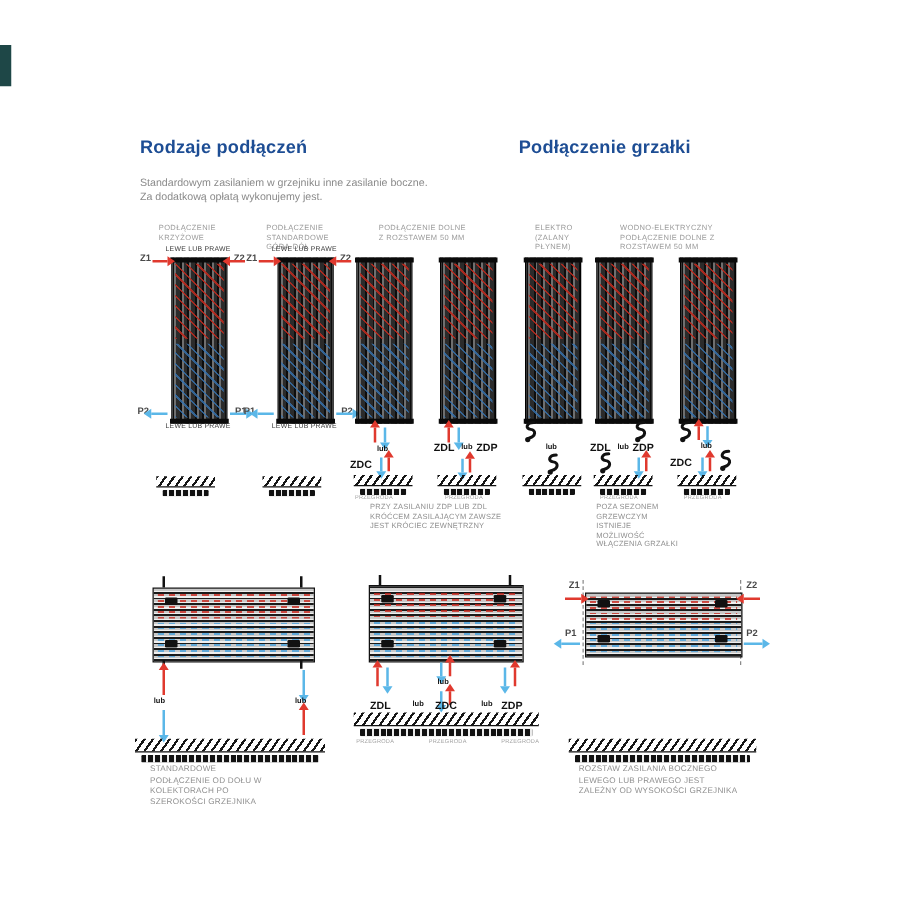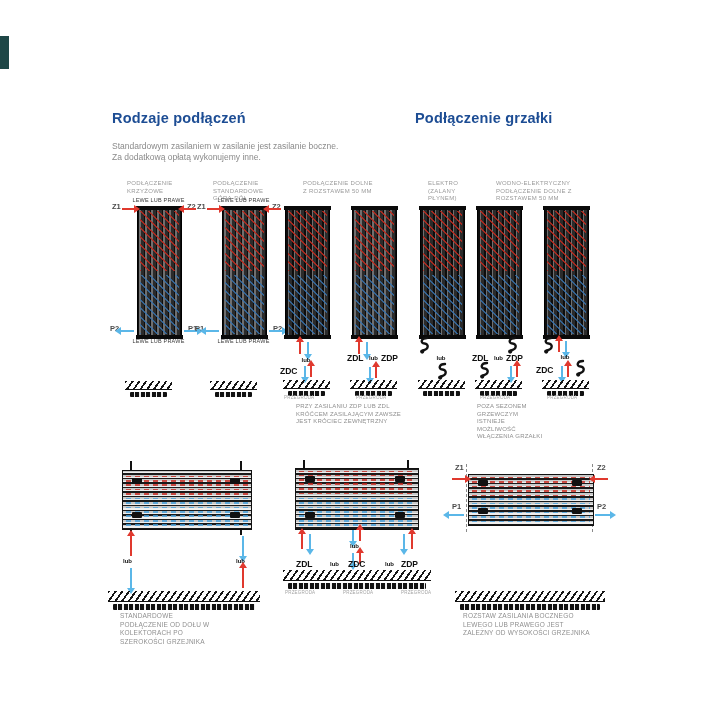--- a/index.html
+++ b/index.html
@@ -71,22 +71,22 @@
 </head>
 <body>
 
 <div class="canvas">
 
   <div class="abs" style="left:0;top:36px;width:9px;height:33px;background:#1e4747;"></div>
 
   <div class="abs title" style="left:415px;top:110px;">Podłączenie grzałki</div>
   <div class="abs title" style="left:112px;top:110px;">Rodzaje podłączeń</div>
   <div class="abs sub" style="left:112px;top:141px;">
-    <div>Standardowym zasilaniem w zasilanie jest zasilanie boczne.</div>
-    <div>Za dodatkową opłatą wykonujemy inne.</div>
+    <div>Standardowym zasilaniem w grzejniku inne zasilanie boczne.</div>
+    <div>Za dodatkową opłatą wykonujemy jest.</div>
   </div>
 
   <div class="abs colhead" style="left:127px;top:180px;width:62px;">PODŁĄCZENIE KRZYŻOWE</div>
   <div class="abs colhead" style="left:213px;top:180px;width:66px;">PODŁĄCZENIE STANDARDOWE GÓRA-DÓŁ</div>
   <div class="abs colhead" style="left:303px;top:180px;width:72px;">PODŁĄCZENIE DOLNE Z ROZSTAWEM 50 MM</div>
   <div class="abs colhead" style="left:428px;top:180px;width:38px;">ELEKTRO (ZALANY PŁYNEM)</div>
   <div class="abs colhead" style="left:496px;top:180px;width:76px;">WODNO-ELEKTRYCZNY PODŁĄCZENIE DOLNE Z ROZSTAWEM 50 MM</div>
 
   <div class="vrad" style="left:137px;top:206px;">
     <div class="hot"></div>

